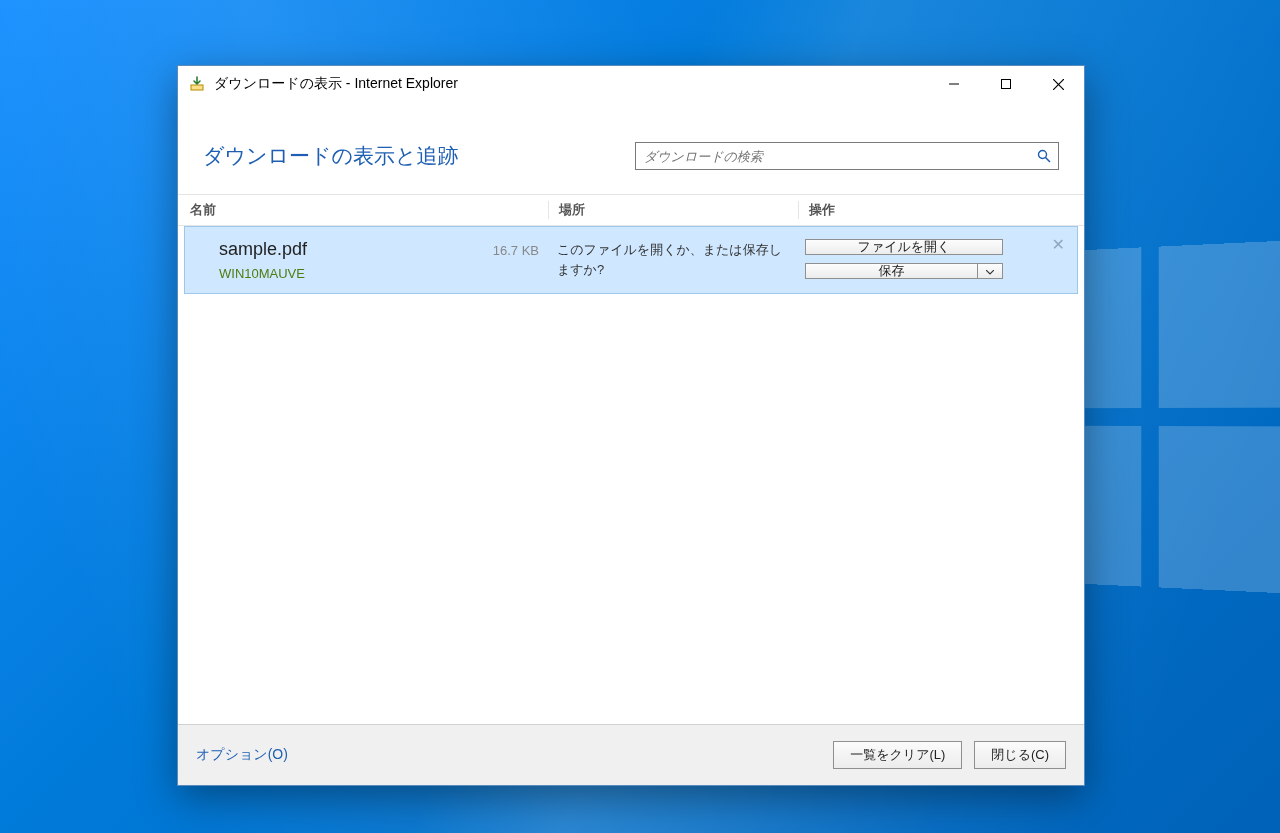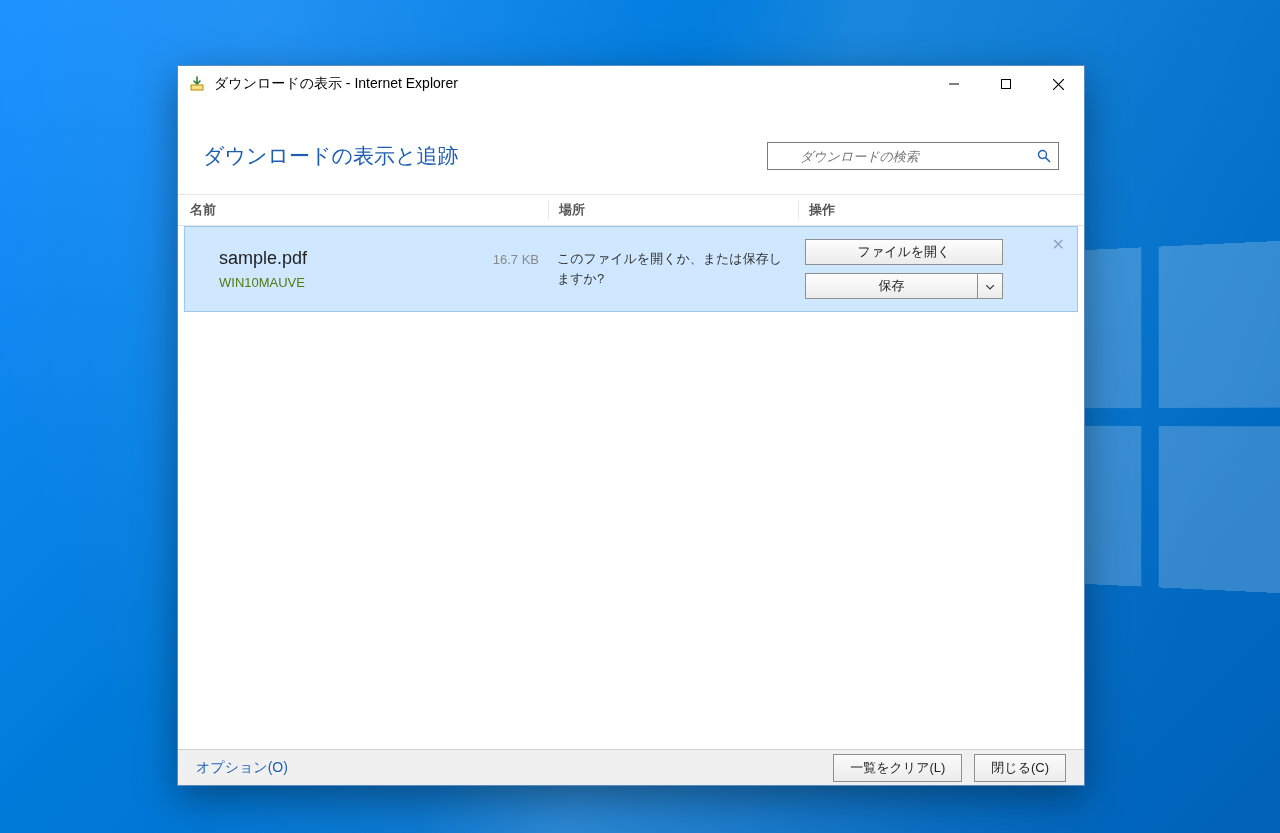--- a/index.html
+++ b/index.html
@@ -80,27 +80,26 @@
     padding: 40px 25px 24px 25px;
     gap: 20px;
   }
   .page-title {
     font-size: 21px;
     color: #1e5fb3;
     font-weight: 400;
     flex: 1 1 auto;
   }
   .search-wrap {
-    width: 292px;
+    width: 424px;
     height: 28px;
     border: 1px solid #7a7a7a;
     display: flex;
     align-items: center;
     background: #fff;
-    padding-left: 24px;
   }
   .search-input {
     flex: 1 1 auto;
     border: none;
     outline: none;
     padding: 0 8px;
     font-size: 13px;
     font-style: italic;
     color: #6d6d6d;
     background: transparent;
@@ -162,21 +161,21 @@
   }
 
   .row .cell-act {
     flex: 1;
     display: flex;
     flex-direction: column;
     gap: 8px;
     align-items: flex-start;
   }
   .btn {
-    height: 26px;
+    height: 16px;
     border: 1px solid #8f8f8f;
     background: linear-gradient(#fdfdfd, #ececec);
     font-size: 13px;
     font-family: Liberation Serif, serif;
     display: flex;
     align-items: center;
     justify-content: center;
     color: #222;
     cursor: default;
   }
@@ -201,21 +200,21 @@
     color: #8ea8c0;
     font-size: 16px;
     line-height: 1;
     cursor: default;
   }
 
   .body-fill { flex: 1 1 auto; background: #fff; }
 
   
   .footer {
-    height: 36px;
+    height: 61px;
     background: #f0f0f0;
     border-top: 1px solid #d0d0d0;
     display: flex;
     align-items: center;
     padding: 0 18px;
     gap: 12px;
   }
   .link {
     color: #1e5fb3;
     font-size: 14px;

